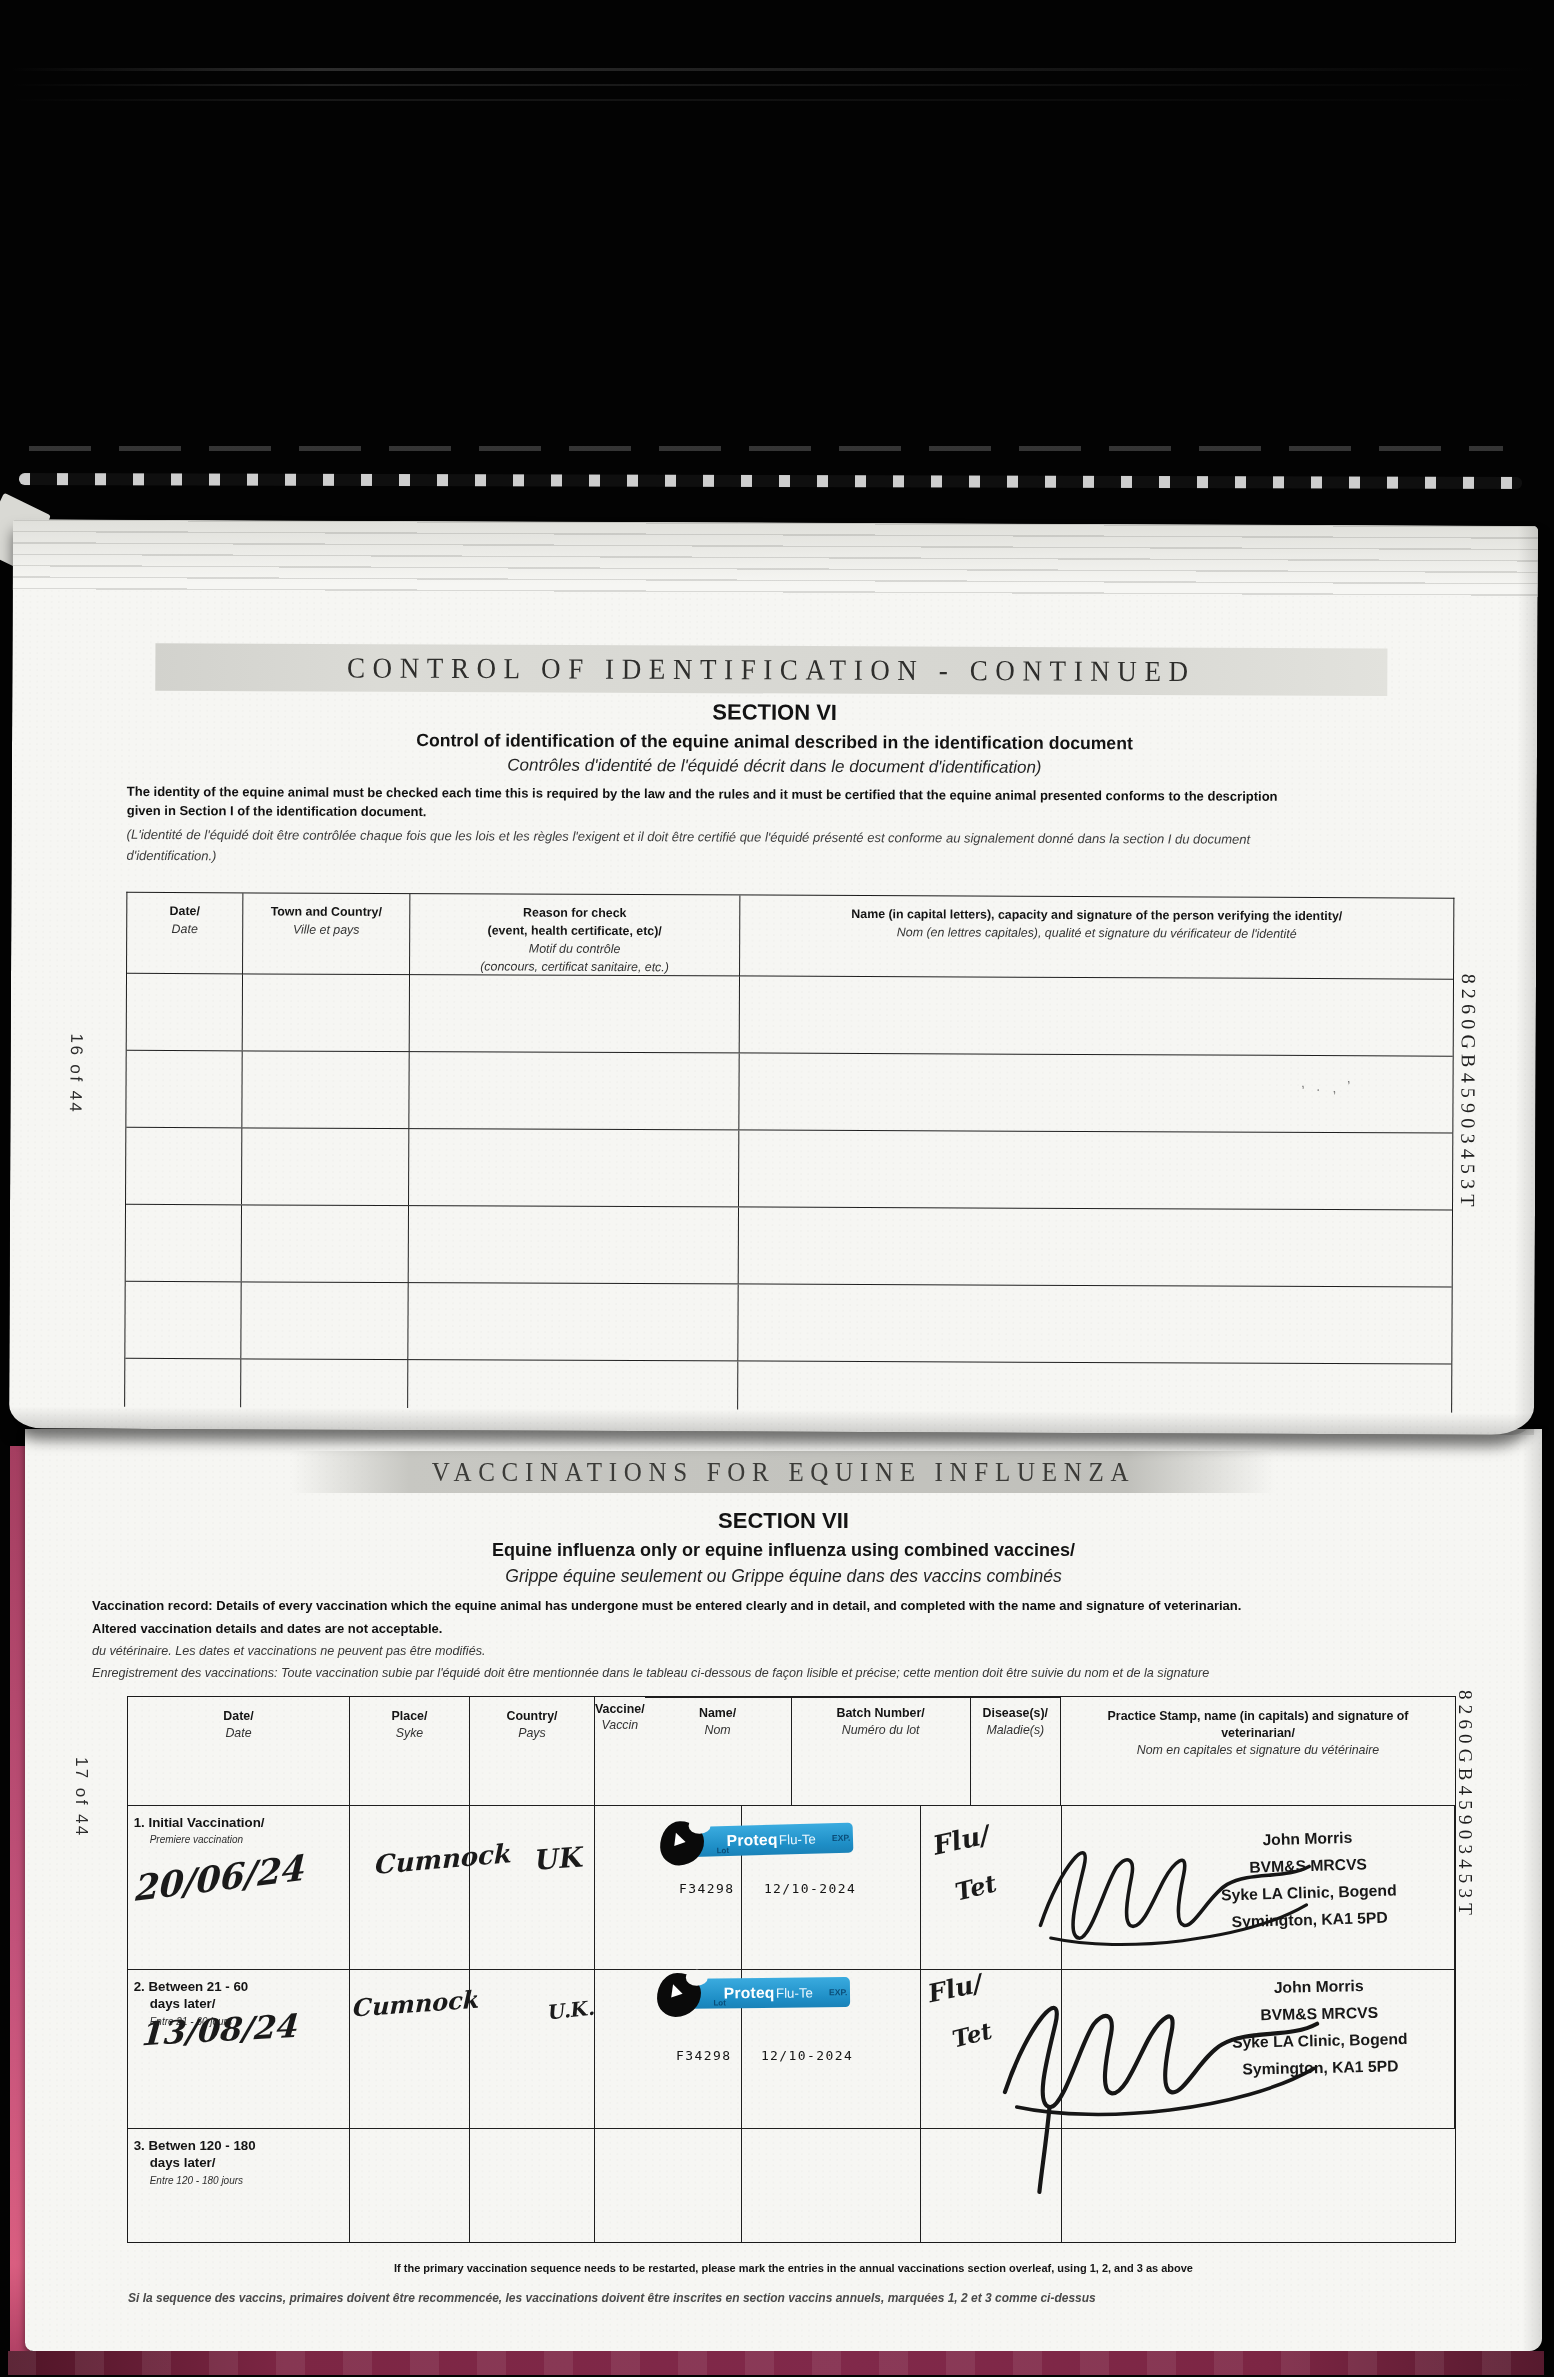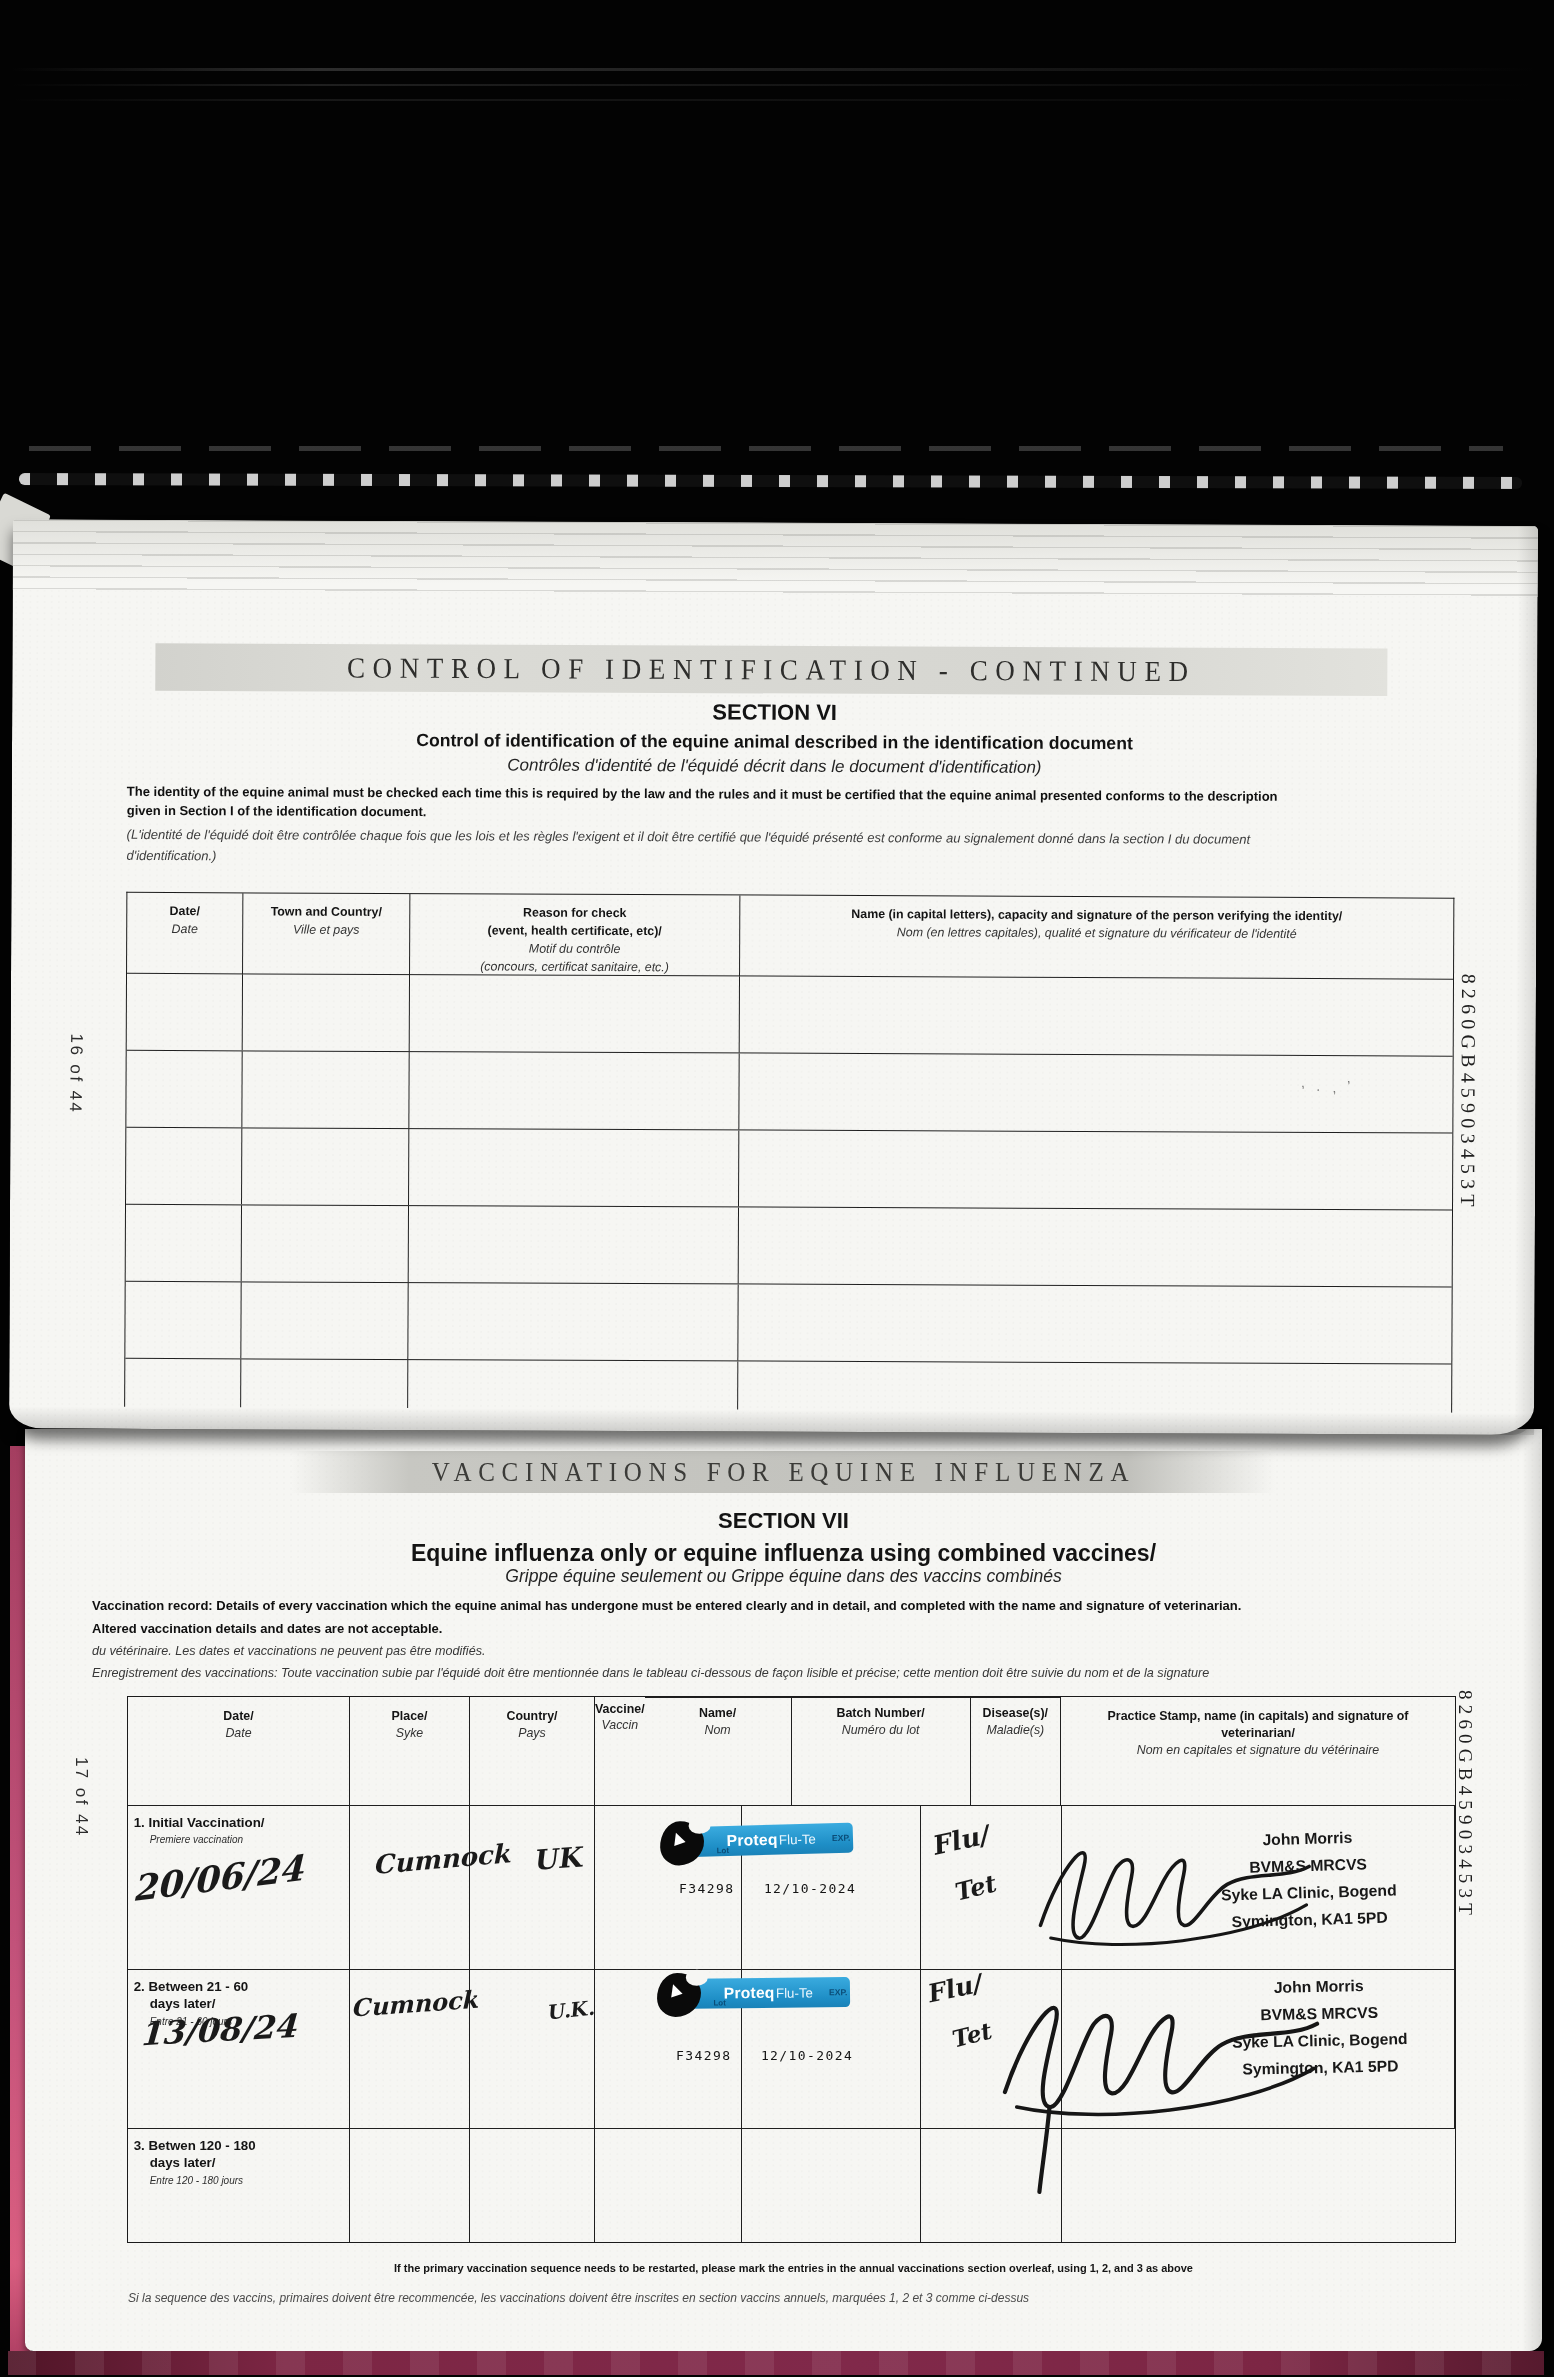--- a/index.html
+++ b/index.html
@@ -149,21 +149,21 @@
   .sig svg{overflow:visible;display:block;}
   .sig1{left:898px;top:17px;width:295px;height:133px;}
   .sig2{left:865px;top:1.9px;width:333px;height:157px;}
 
   .stamp{position:absolute;width:295px;text-align:center;font-weight:bold;font-size:15.7px;
       line-height:27px;color:#181818;}
   .stamp1{left:1033px;top:19px;transform:rotate(-1.6deg);}
   .stamp2{left:1044px;top:2.9px;transform:rotate(-1.2deg);}
 
   .footer-en{position:absolute;left:103px;top:833px;width:1331px;font-size:11px;font-weight:bold;color:#141414;text-align:center;}
-  .footer-fr{position:absolute;left:103px;top:862px;width:1331px;font-size:12px;font-style:italic;color:#4a4a4a;}
+  .footer-fr{position:absolute;left:103px;top:862px;width:1331px;font-size:12px;font-style:italic;color:#4a4a4a;font-weight:bold;}
 </style>
 </head>
 <body>
 
 <div class="stage">
 
   <div class="streak s1"></div>
   <div class="streak s2"></div>
   <div class="streak s3"></div>
   <div class="binding-glints2"></div>
@@ -173,21 +173,21 @@
   <div class="left-pink"></div>
   <div class="bottom-maroon"></div>
 
   <div class="sheet sheet2">
     <div class="spine-shade"></div>
     <div class="right-shade"></div>
 
     <div class="banner2-band"></div>
     <div class="banner banner2">VACCINATIONS FOR EQUINE INFLUENZA</div>
     <div class="sec-title" style="top:79px;">SECTION VII</div>
-    <div class="h-en" style="top:111px;font-size:23px;">Equine influenza only or equine influenza using combined vaccines/</div>
+    <div class="h-en" style="top:111px;font-size:18px;">Equine influenza only or equine influenza using combined vaccines/</div>
     <div class="h-fr" style="top:137px;font-size:17.6px;">Grippe équine seulement ou Grippe équine dans des vaccins combinés</div>
 
     <div class="intro2">
       <div class="i2en">Vaccination record: Details of every vaccination which the equine animal has undergone must be entered clearly and in detail, and completed with the name and signature of veterinarian.</div>
       <div class="i2en">Altered vaccination details and dates are not acceptable.</div>
       <div class="i2fr">du vétérinaire. Les dates et vaccinations ne peuvent pas être modifiés.</div>
       <div class="i2fr">Enregistrement des vaccinations: Toute vaccination subie par l'équidé doit être mentionnée dans le tableau ci-dessous de façon lisible et précise; cette mention doit être suivie du nom et de la signature</div>
     </div>
 
     <div class="t2">

